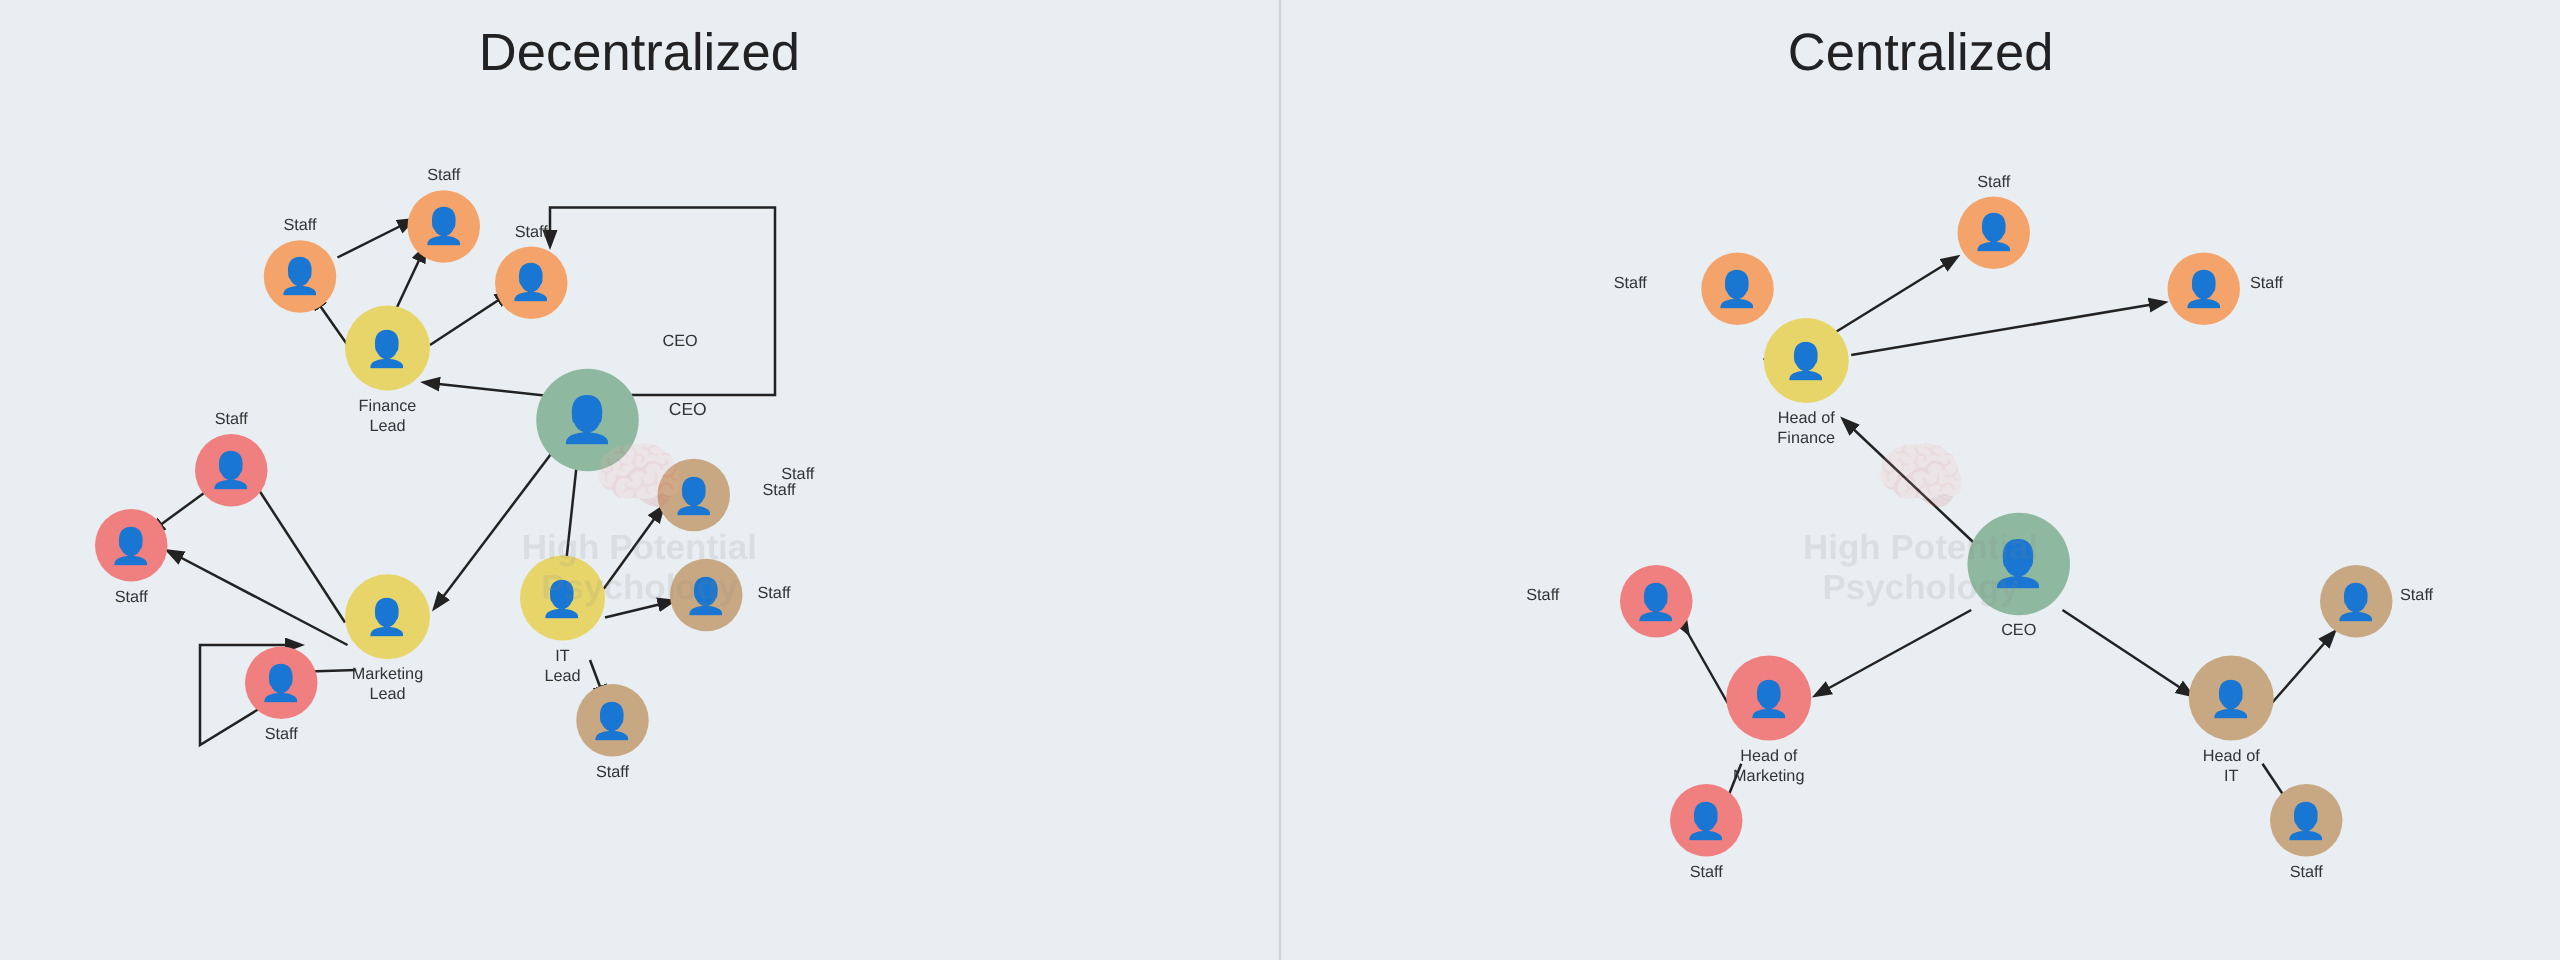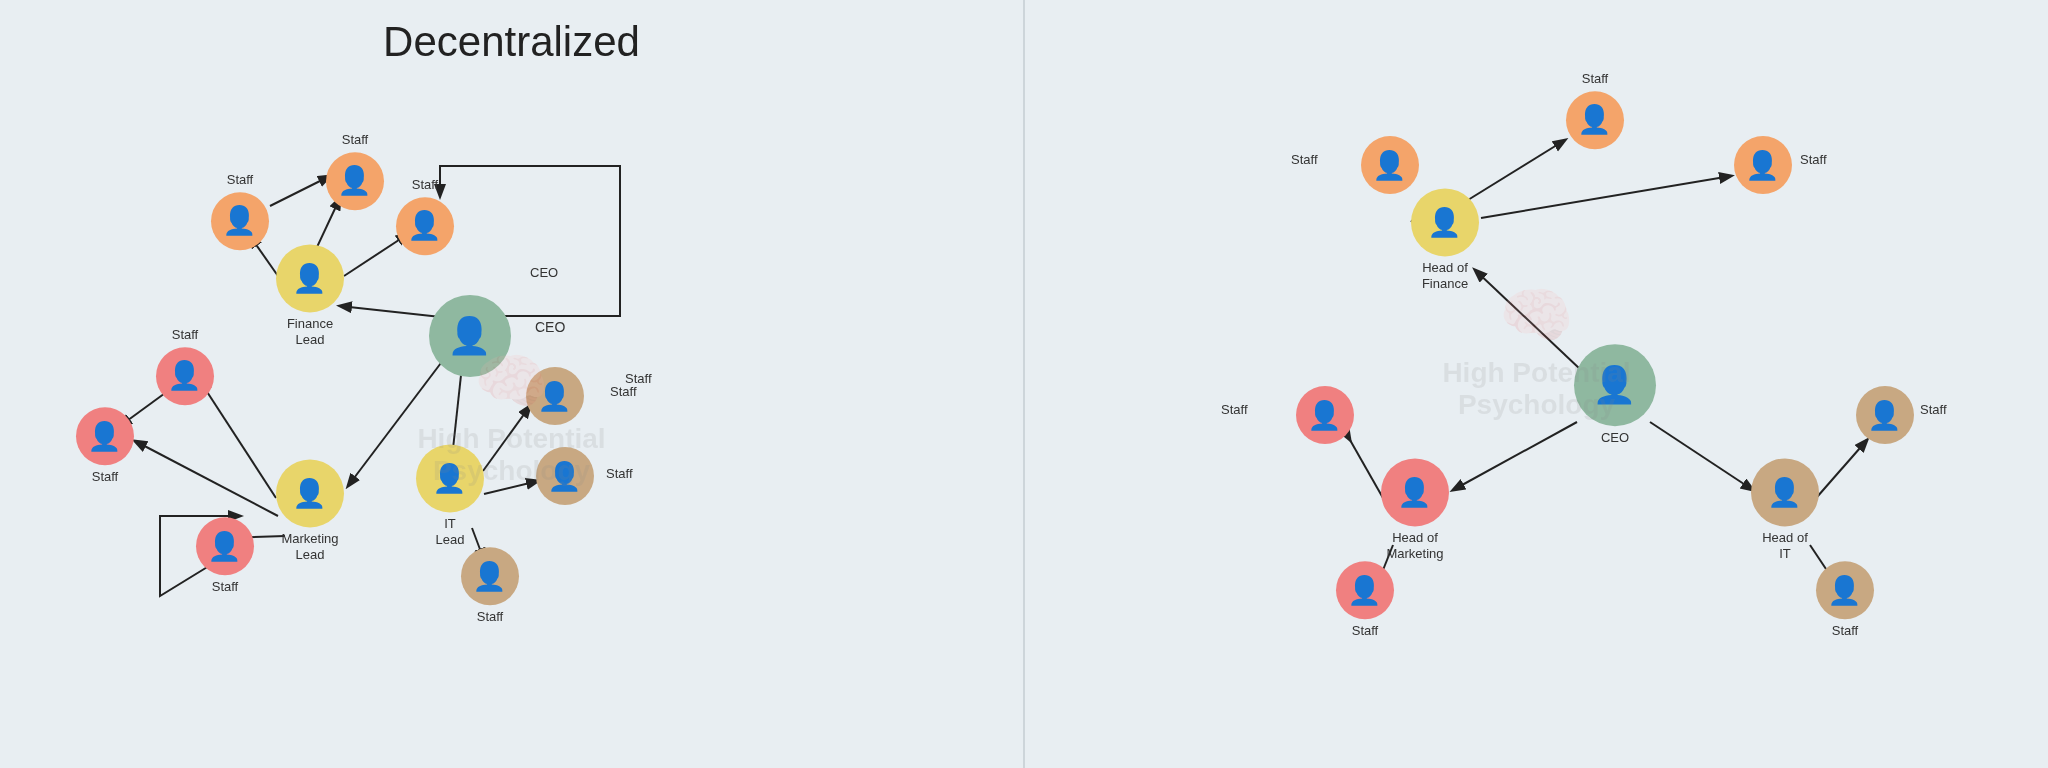--- a/index.html
+++ b/index.html
@@ -249,20 +249,21 @@
           <span class="person-icon">👤</span>
         </div>
       <span class="node-label">Staff</span>
     </div>
   </div>
 </div>
 
 <div class="divider"></div>
 
 <div class="diagram-section">
+  <h2 class="section-title">Centralized</h2>
   <div class="diagram-area">
 
     <svg class="arrows">
       <defs>
         <marker id="arr2" markerWidth="8" markerHeight="8" refX="6" refY="3" orient="auto">
           <path d="M0,0 L0,6 L8,3 z" fill="#222"></path>
         </marker>
         <marker id="arr2r" markerWidth="8" markerHeight="8" refX="2" refY="3" orient="auto">
           <path d="M8,0 L8,6 L0,3 z" fill="#222"></path>
         </marker>

